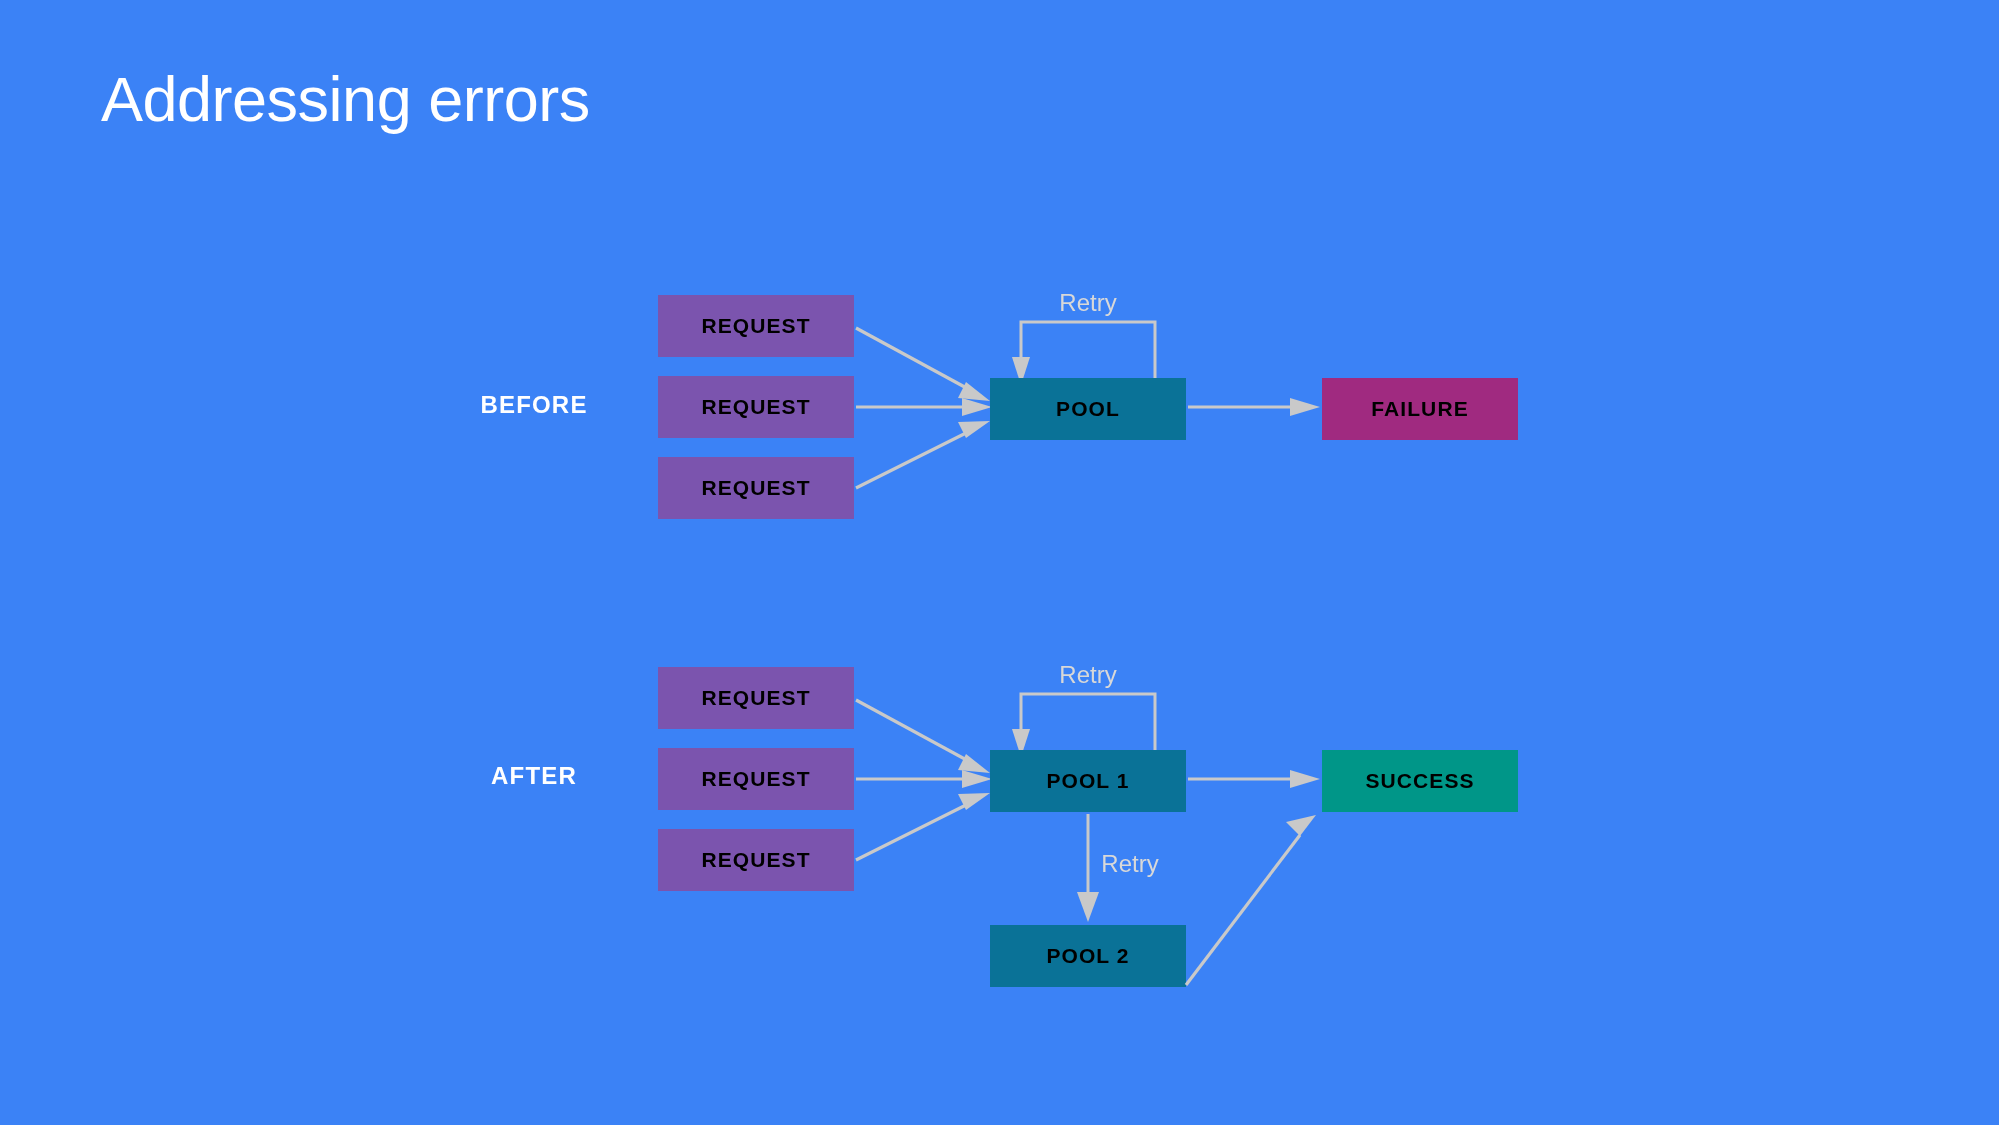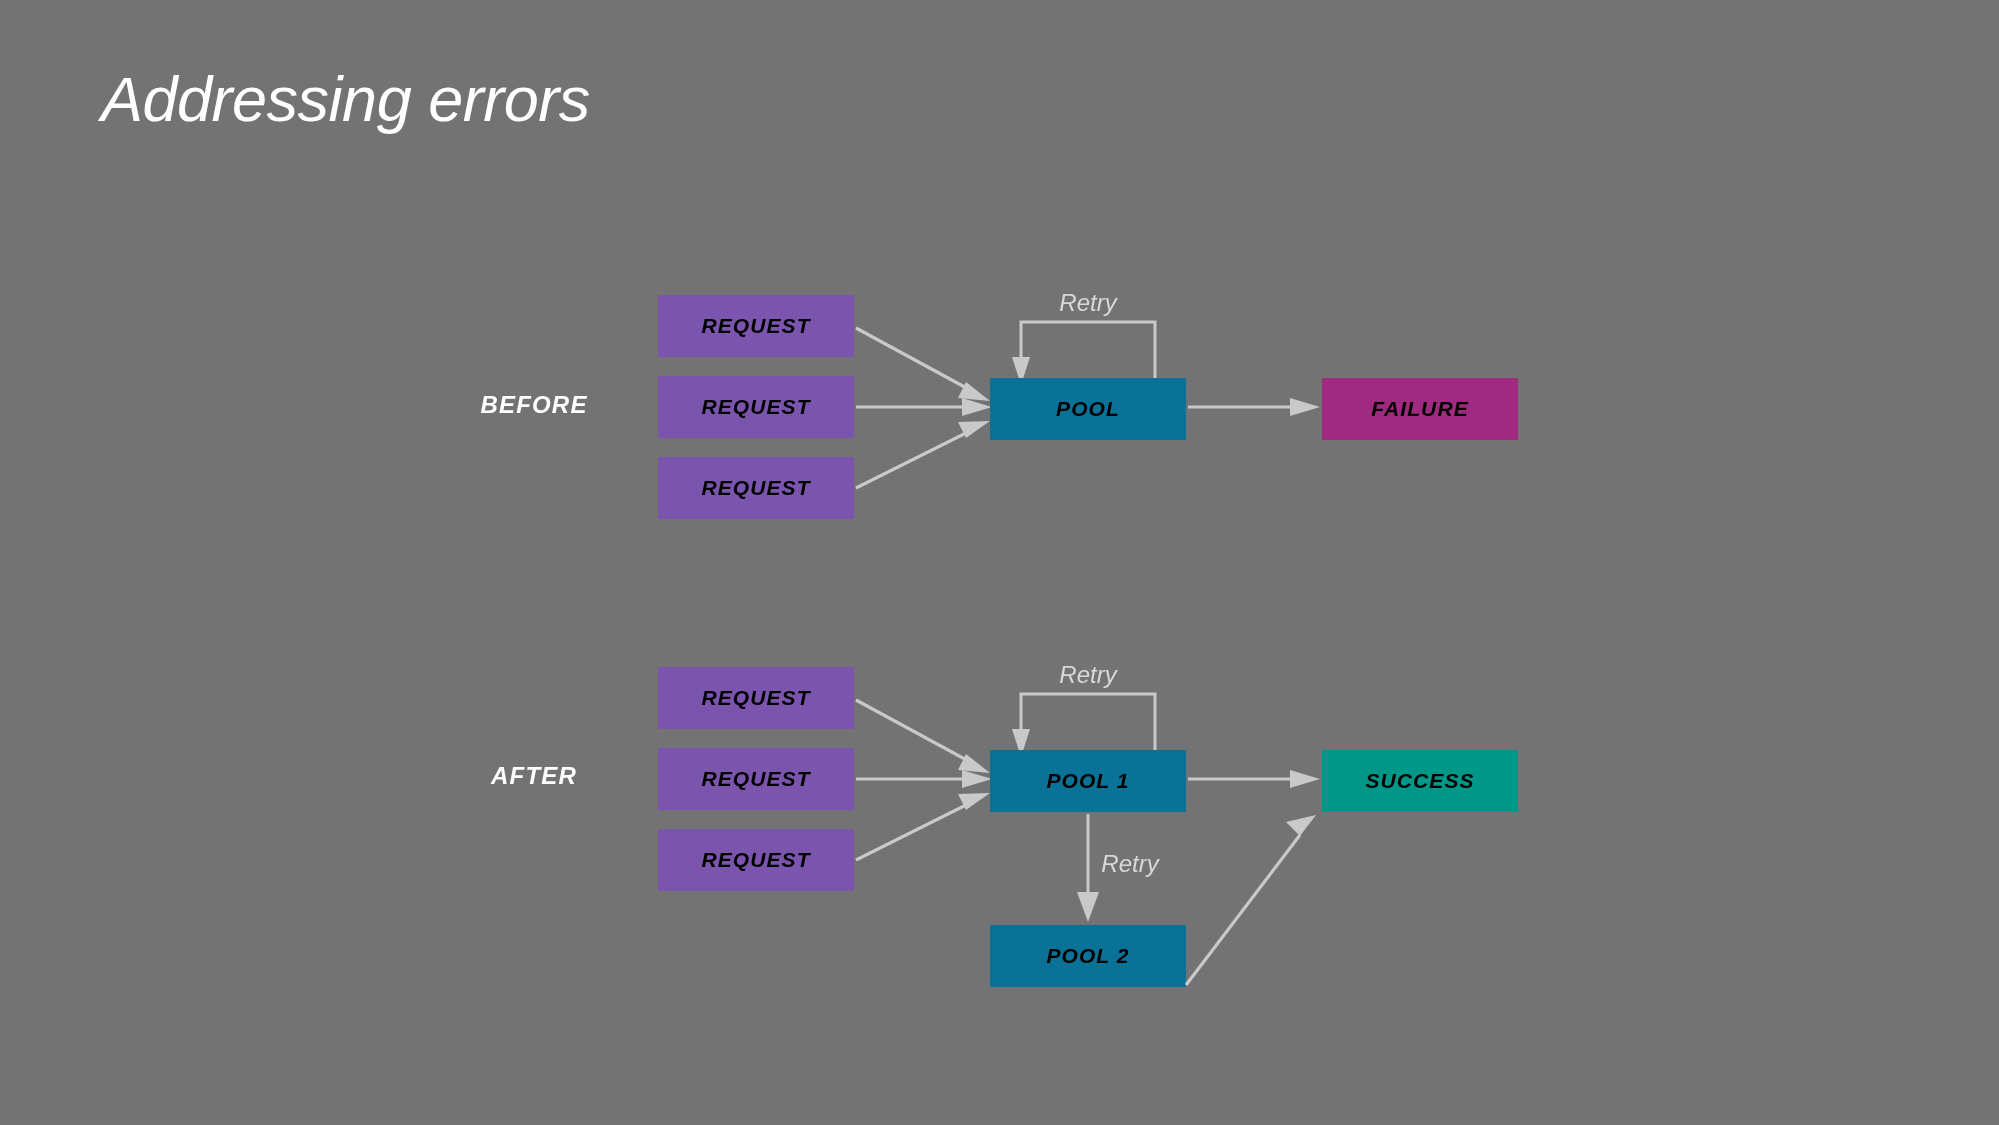--- a/index.html
+++ b/index.html
@@ -10,22 +10,21 @@
   body {
     width: 1999px;
     height: 1125px;
     overflow: hidden;
     font-family: "Liberation Sans", sans-serif;
     position: relative;
   }
   .slide {
     position: absolute;
     inset: 0;
-    background: #737373;
-    font-style: italic;
+    background: #3b82f6;
   }
   .slide-title {
     position: absolute;
     left: 101px;
     top: 63px;
     font-family: "Liberation Sans", sans-serif;
     font-size: 63px;
     font-weight: 400;
     color: #ffffff;
     letter-spacing: -0.5px;

